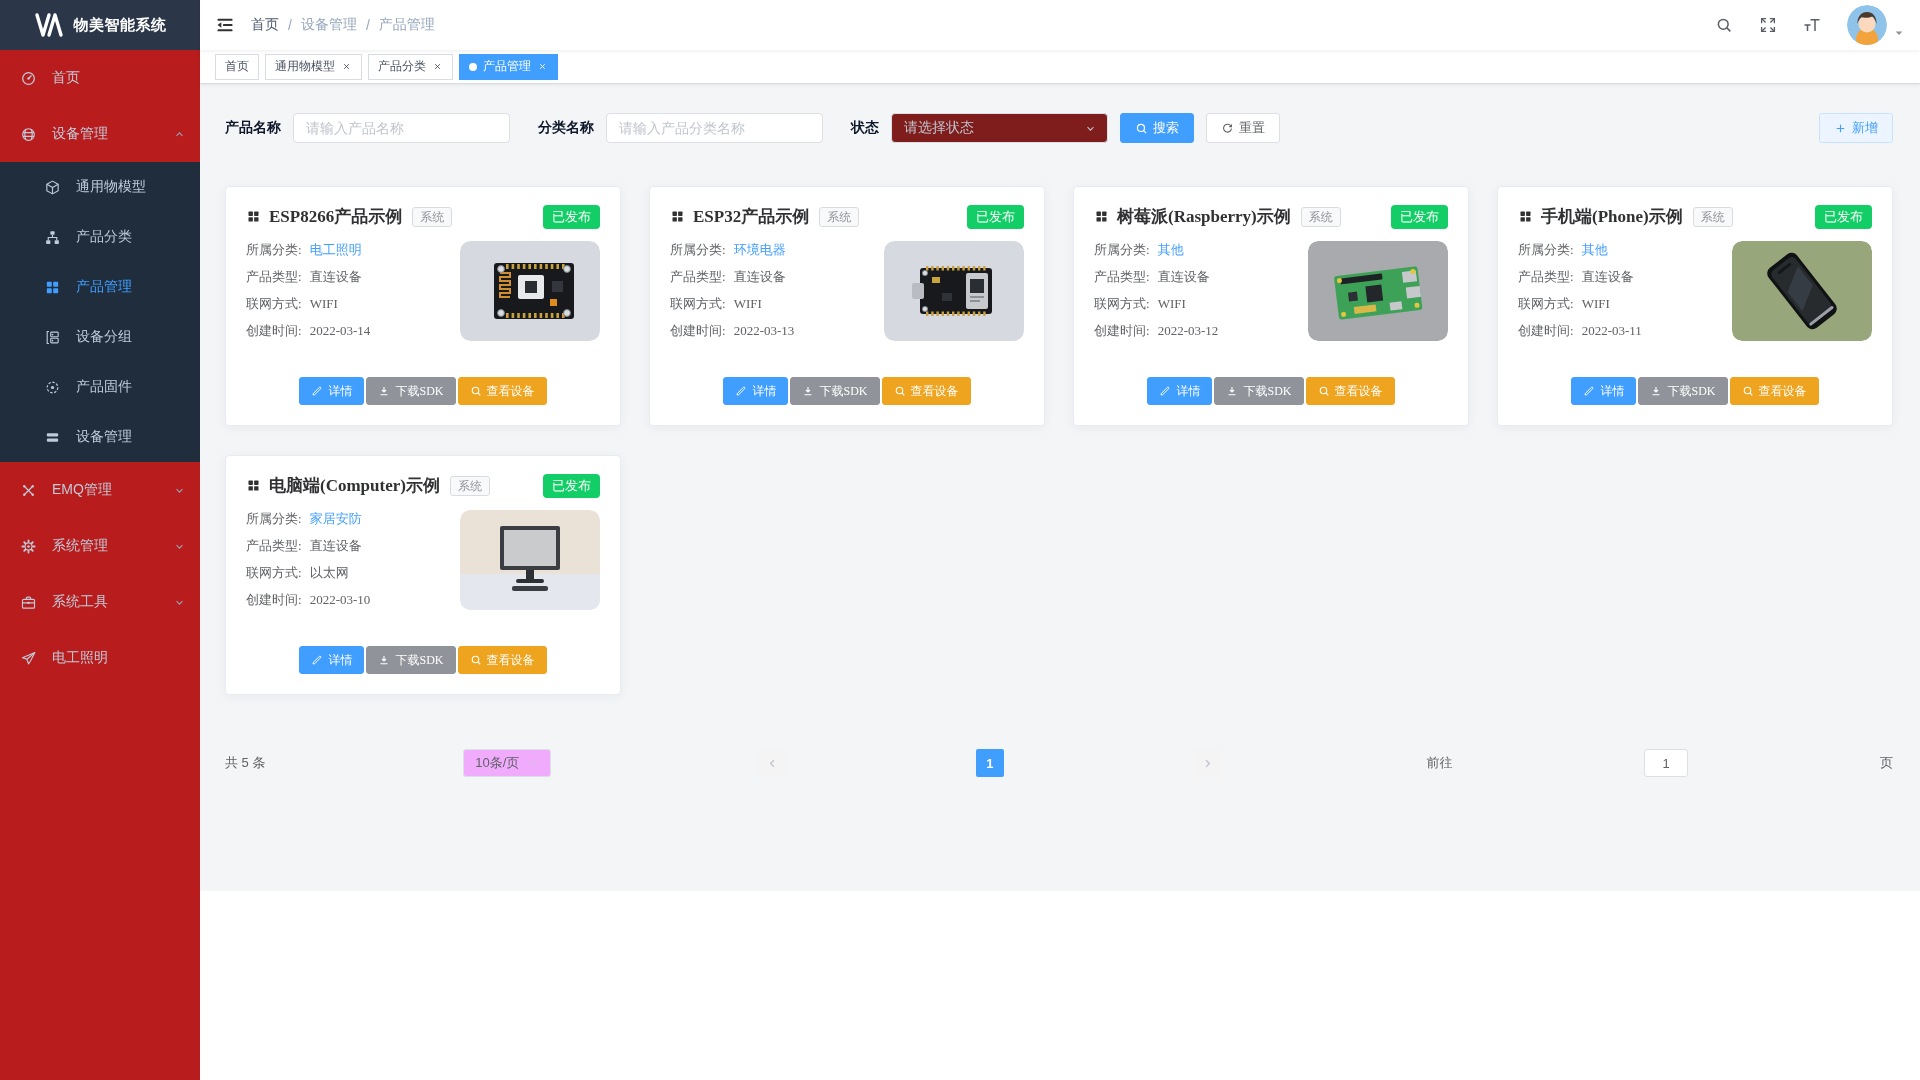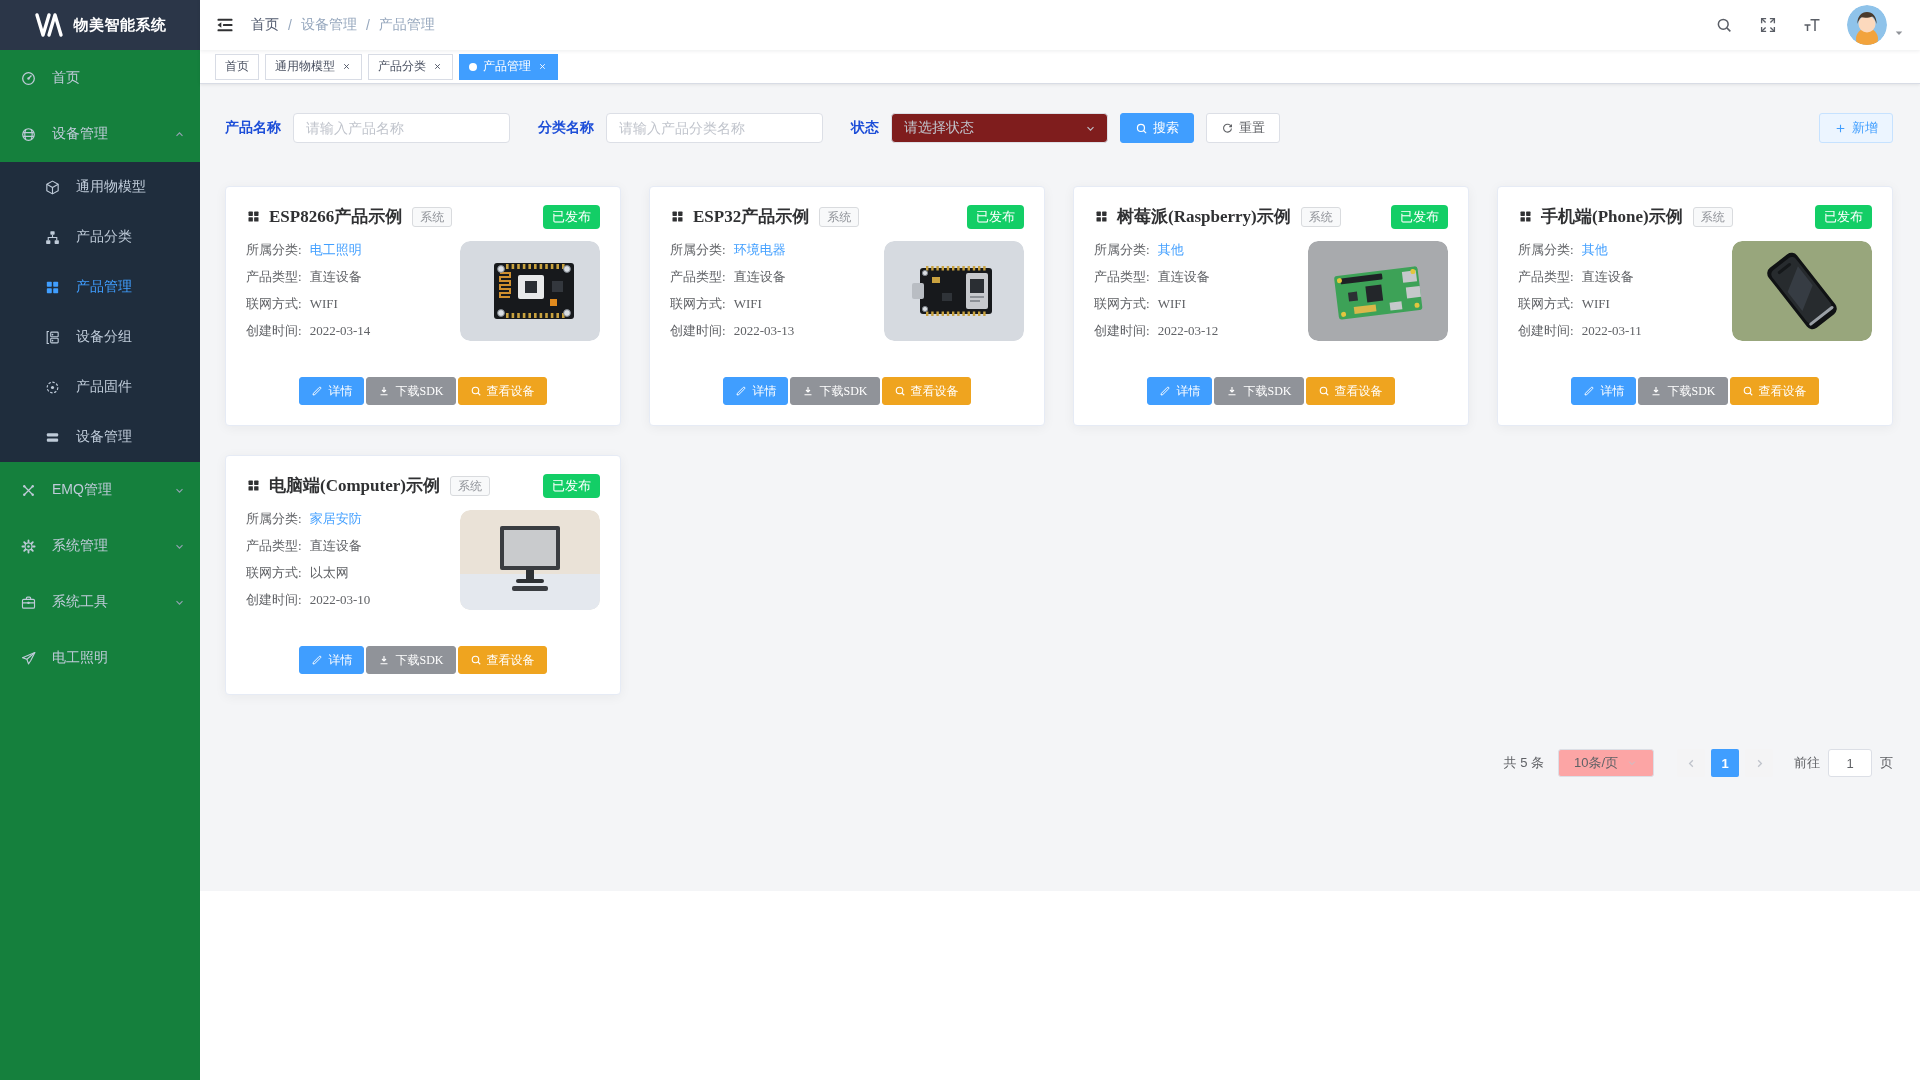--- a/index.html
+++ b/index.html
@@ -5,21 +5,21 @@
   * { box-sizing: border-box; }
   html,body { margin:0; padding:0; }
   body {
     width:1920px; height:1080px; overflow:hidden;
     font-family:"Liberation Sans","DejaVu Sans",sans-serif;
     background:#fff; color:#303133;
   }
   .app { display:flex; width:1920px; height:1080px; }
 
   
-  .sidebar { width:200px; flex-shrink:0; background:#15803d; display:flex; flex-direction:column; }
+  .sidebar { width:200px; flex-shrink:0; background:#b91c1c; display:flex; flex-direction:column; }
   .logo-bar { height:50px; background:#2b3648; display:flex; align-items:center; justify-content:center; gap:10px; }
   .logo-mark { width:30px; height:26px; display:inline-flex; }
   .logo-mark svg { width:100%; height:100%; }
   .logo-title { color:#fff; font-weight:bold; font-size:15px; letter-spacing:.5px; }
   .menu { flex:1; }
   .menu-item { height:56px; display:flex; align-items:center; padding:0 14px 0 20px; font-size:14px; color:#bfcbd9; cursor:pointer; }
   .submenu { background:#1f2d3d; }
   .submenu .menu-item { height:50px; padding-left:44px; }
   .menu-item .mi { width:17px; height:17px; margin-right:15px; flex-shrink:0; }
   .menu-item.active { color:#409EFF; }
@@ -47,21 +47,21 @@
   .tabs-bar { height:34px; background:#fff; border-bottom:1px solid #d8dce5; box-shadow:0 1px 3px 0 rgba(0,0,0,.08); display:flex; align-items:center; padding:0 15px; position:relative; z-index:2; }
   .tab { display:inline-flex; align-items:center; height:26px; padding:0 9px; border:1px solid #d8dce5; background:#fff; color:#495060; font-size:12px; margin-right:6px; cursor:pointer; }
   .tab.active { background:#409EFF; border-color:#409EFF; color:#fff; }
   .tab-dot { width:8px; height:8px; border-radius:50%; background:#fff; margin-right:6px; display:inline-block; }
   .tab-close { width:11px; height:11px; margin-left:6px; display:inline-flex; color:inherit; }
 
   
   .app-main { background:#f4f5f7; height:807px; padding:29px 27px 0 25px; }
 
   .filter-row { display:flex; align-items:center; height:30px; margin-bottom:43px; }
-  .f-label { font-size:14px; font-weight:bold; color:#1d4ed8; margin-right:12px; white-space:nowrap; }
+  .f-label { font-size:14px; font-weight:bold; color:#0f172a; margin-right:12px; white-space:nowrap; }
   .f-input { width:217px; height:30px; border:1px solid #dcdfe6; border-radius:4px; background:#fff; padding:0 12px; font-size:14px; color:#606266; font-family:inherit; outline:none; margin-right:28px; }
   .f-input::placeholder { color:#c0c4cc; }
   .f-select { width:217px; height:30px; border:1px solid #dcdfe6; border-radius:4px; background:#7f1d1d; padding:0 10px 0 12px; font-size:14px; color:#c0c4cc; display:flex; align-items:center; cursor:pointer; margin-right:12px; }
   .f-select .sel-chev { margin-left:auto; width:13px; height:13px; color:#c0c4cc; display:inline-flex; }
   .btn { display:inline-flex; align-items:center; justify-content:center; gap:5px; border:1px solid transparent; border-radius:3px; cursor:pointer; font-family:inherit; white-space:nowrap; }
   .btn .mi { flex-shrink:0; }
   .btn-search { height:30px; padding:0 14px; font-size:13px; background:#409EFF; border-color:#409EFF; color:#fff; }
   .btn-search .mi { width:13px; height:13px; }
   .btn-reset { height:30px; padding:0 14px; font-size:13px; background:#fff; border-color:#dcdfe6; color:#606266; margin-left:12px; }
   .btn-reset .mi { width:13px; height:13px; }
@@ -83,23 +83,23 @@
   a.info-val.link { color:#409EFF; text-decoration:none; cursor:pointer; }
   .pimg { width:140px; height:100px; border-radius:10px; overflow:hidden; flex-shrink:0; margin-left:6px; }
   .pimg svg { width:100%; height:100%; display:block; }
   .card-foot { margin-top:auto; display:flex; justify-content:center; gap:2px; }
   .btn-sm { height:28px; padding:0 11px; font-size:12px; color:#fff; }
   .btn-sm .mi { width:12px; height:12px; }
   .btn-primary { background:#409EFF; border-color:#409EFF; }
   .btn-info { background:#909399; border-color:#909399; }
   .btn-warning { background:#efa41f; border-color:#efa41f; }
 
-  .pagination { margin-top:54px; display:flex; align-items:center; justify-content:flex-end; font-size:13px; color:#606266; }
+  .pagination { margin-top:54px; display:flex; align-items:center; justify-content:space-between; font-size:13px; color:#606266; }
   .pg-total { margin-right:14px; }
-  .pg-size { width:96px; height:28px; border:1px solid #dcdfe6; border-radius:3px; background:#fca5a5; display:flex; align-items:center; justify-content:center; gap:8px; cursor:pointer; margin-right:20px; color:#606266; }
+  .pg-size { width:88px; height:28px; border:1px solid #dcdfe6; border-radius:3px; background:#f0abfc; display:flex; align-items:center; justify-content:center; gap:8px; cursor:pointer; margin-right:20px; color:#606266; }
   .pg-size .sel-chev { width:12px; height:12px; color:#c0c4cc; display:inline-flex; }
   .pg-btn { width:28px; height:28px; border:none; border-radius:2px; background:#f4f4f5; color:#c0c4cc; display:inline-flex; align-items:center; justify-content:center; cursor:pointer; margin:0 3px; }
   .pg-btn .mi { width:13px; height:13px; }
   .pg-page { width:28px; height:28px; border-radius:2px; background:#409EFF; color:#fff; display:inline-flex; align-items:center; justify-content:center; font-weight:bold; font-size:13px; cursor:pointer; margin:0 3px; }
   .pg-goto { margin-left:18px; }
   .pg-input { width:44px; height:28px; border:1px solid #dcdfe6; border-radius:3px; text-align:center; font-size:13px; color:#606266; margin:0 8px; font-family:inherit; outline:none; }
   .pg-unit { }
 </style>
 </head>
 <body>

